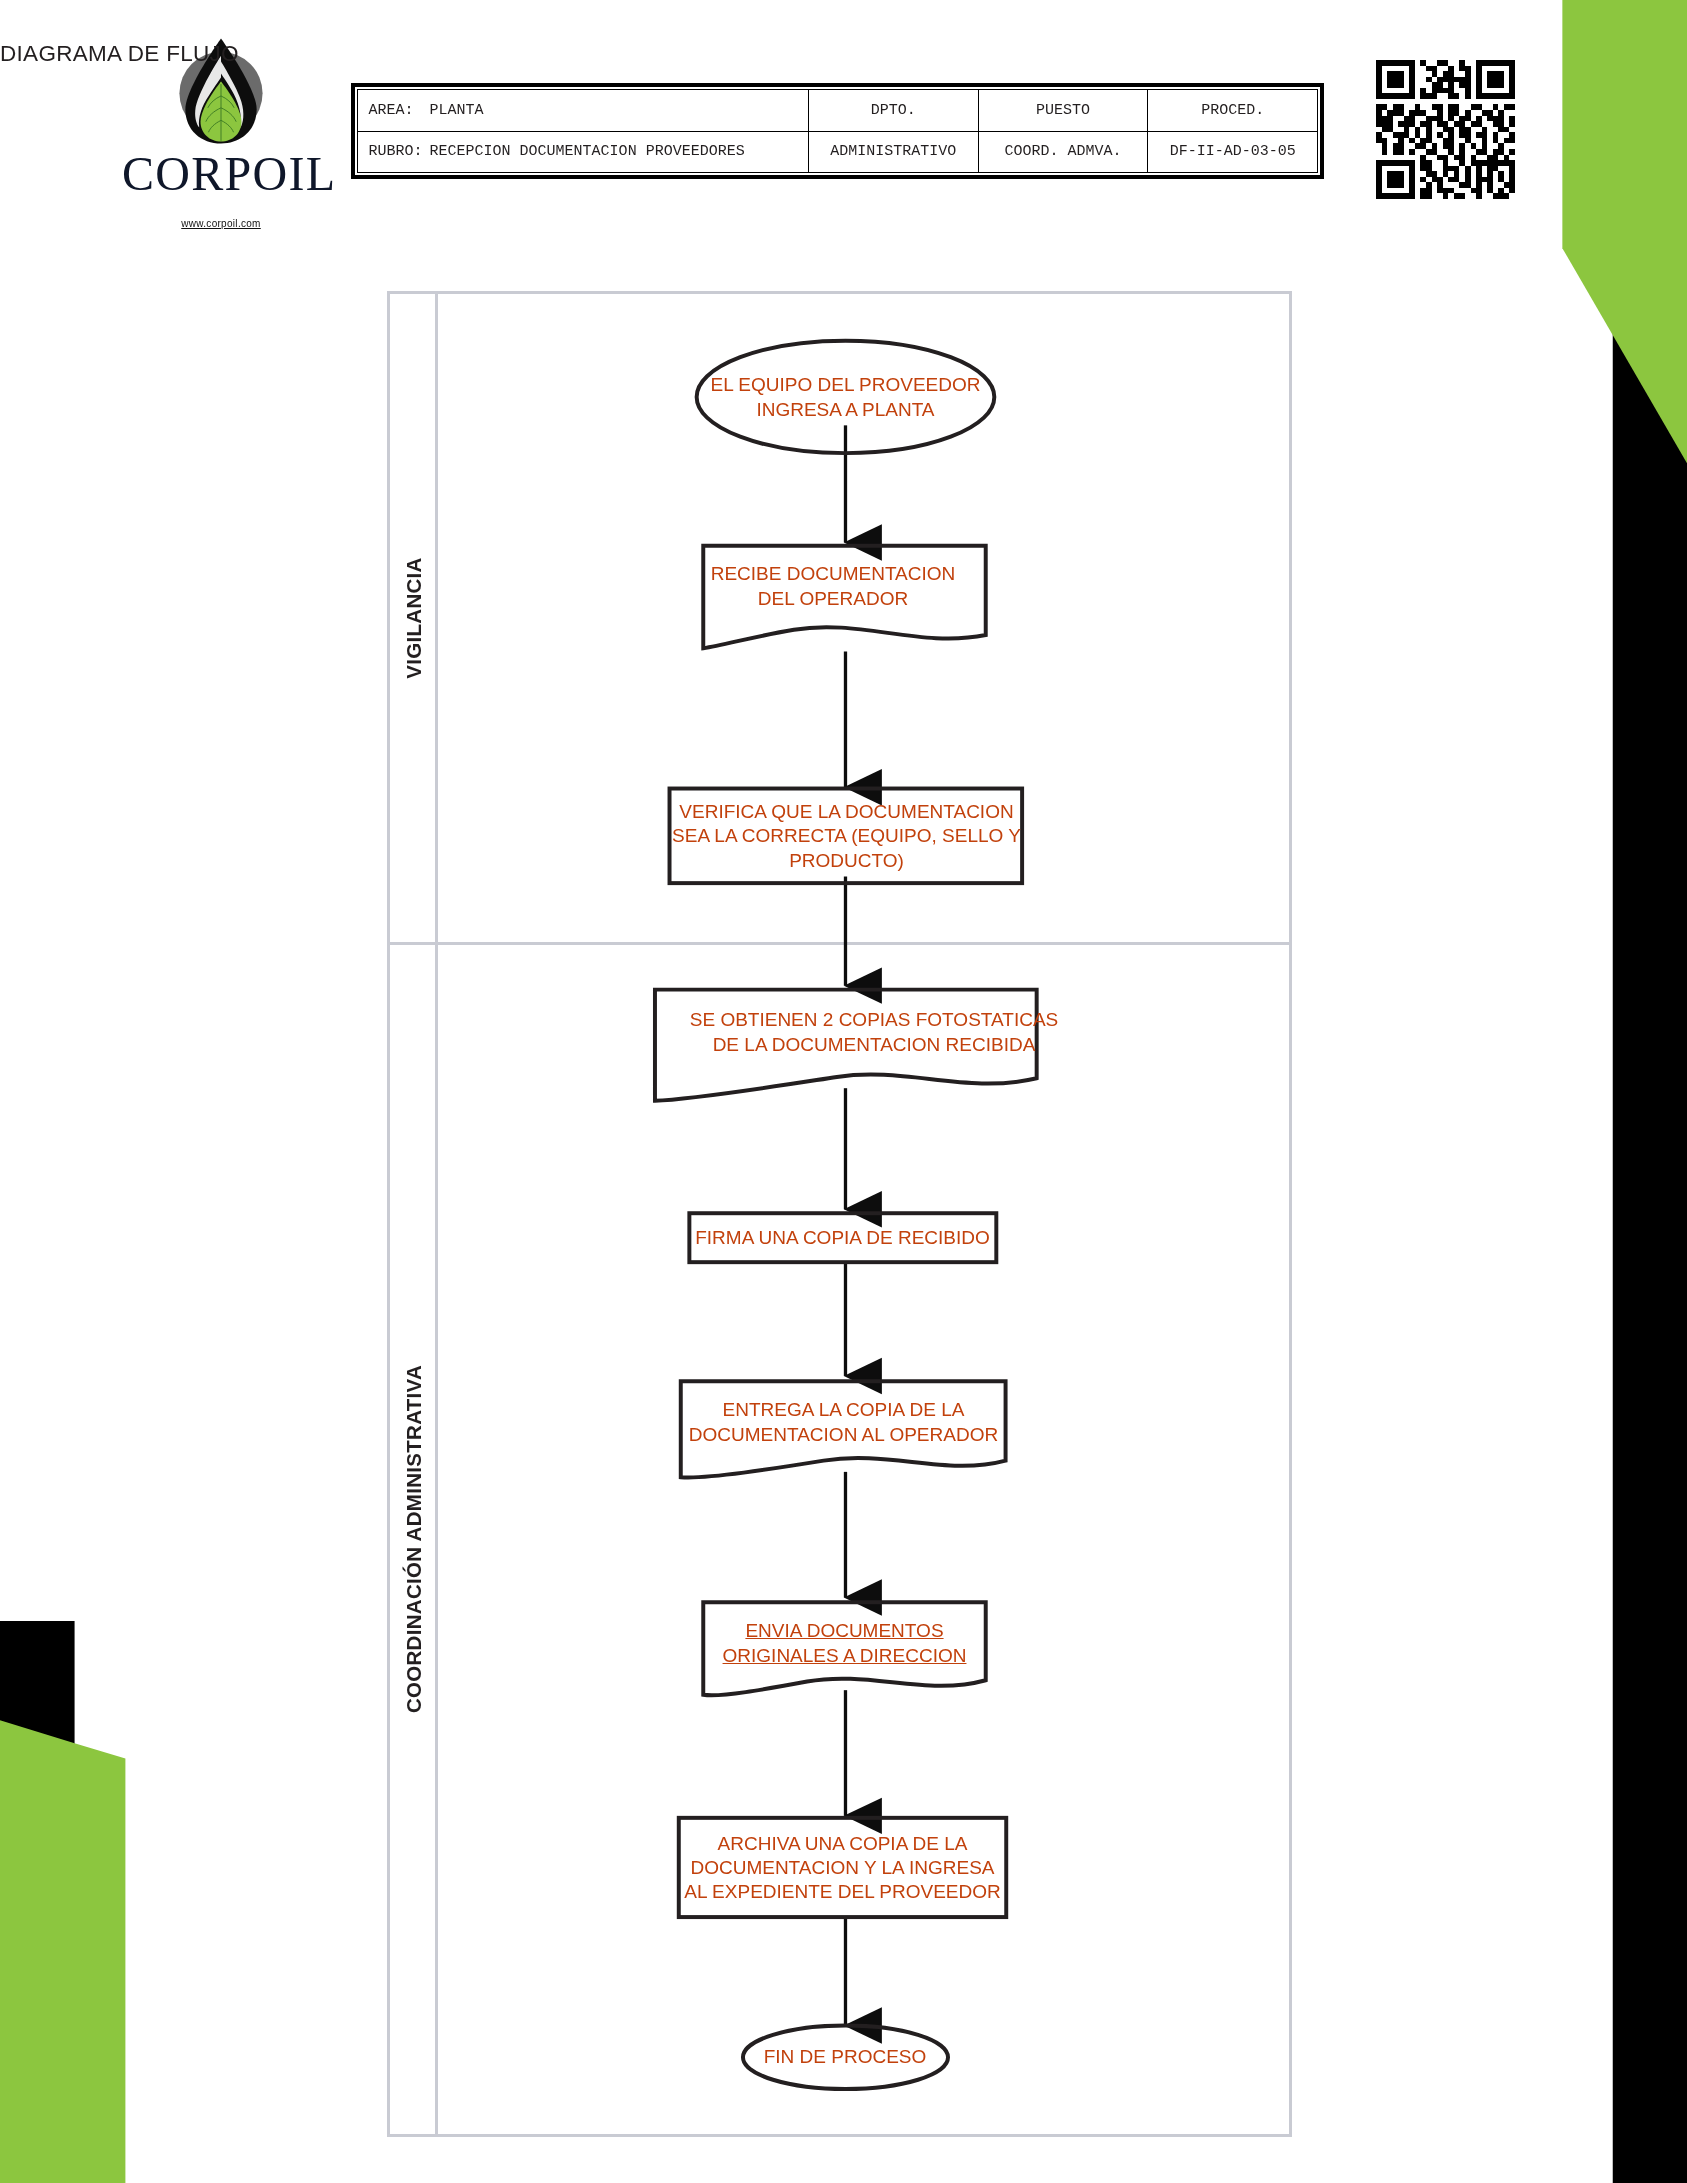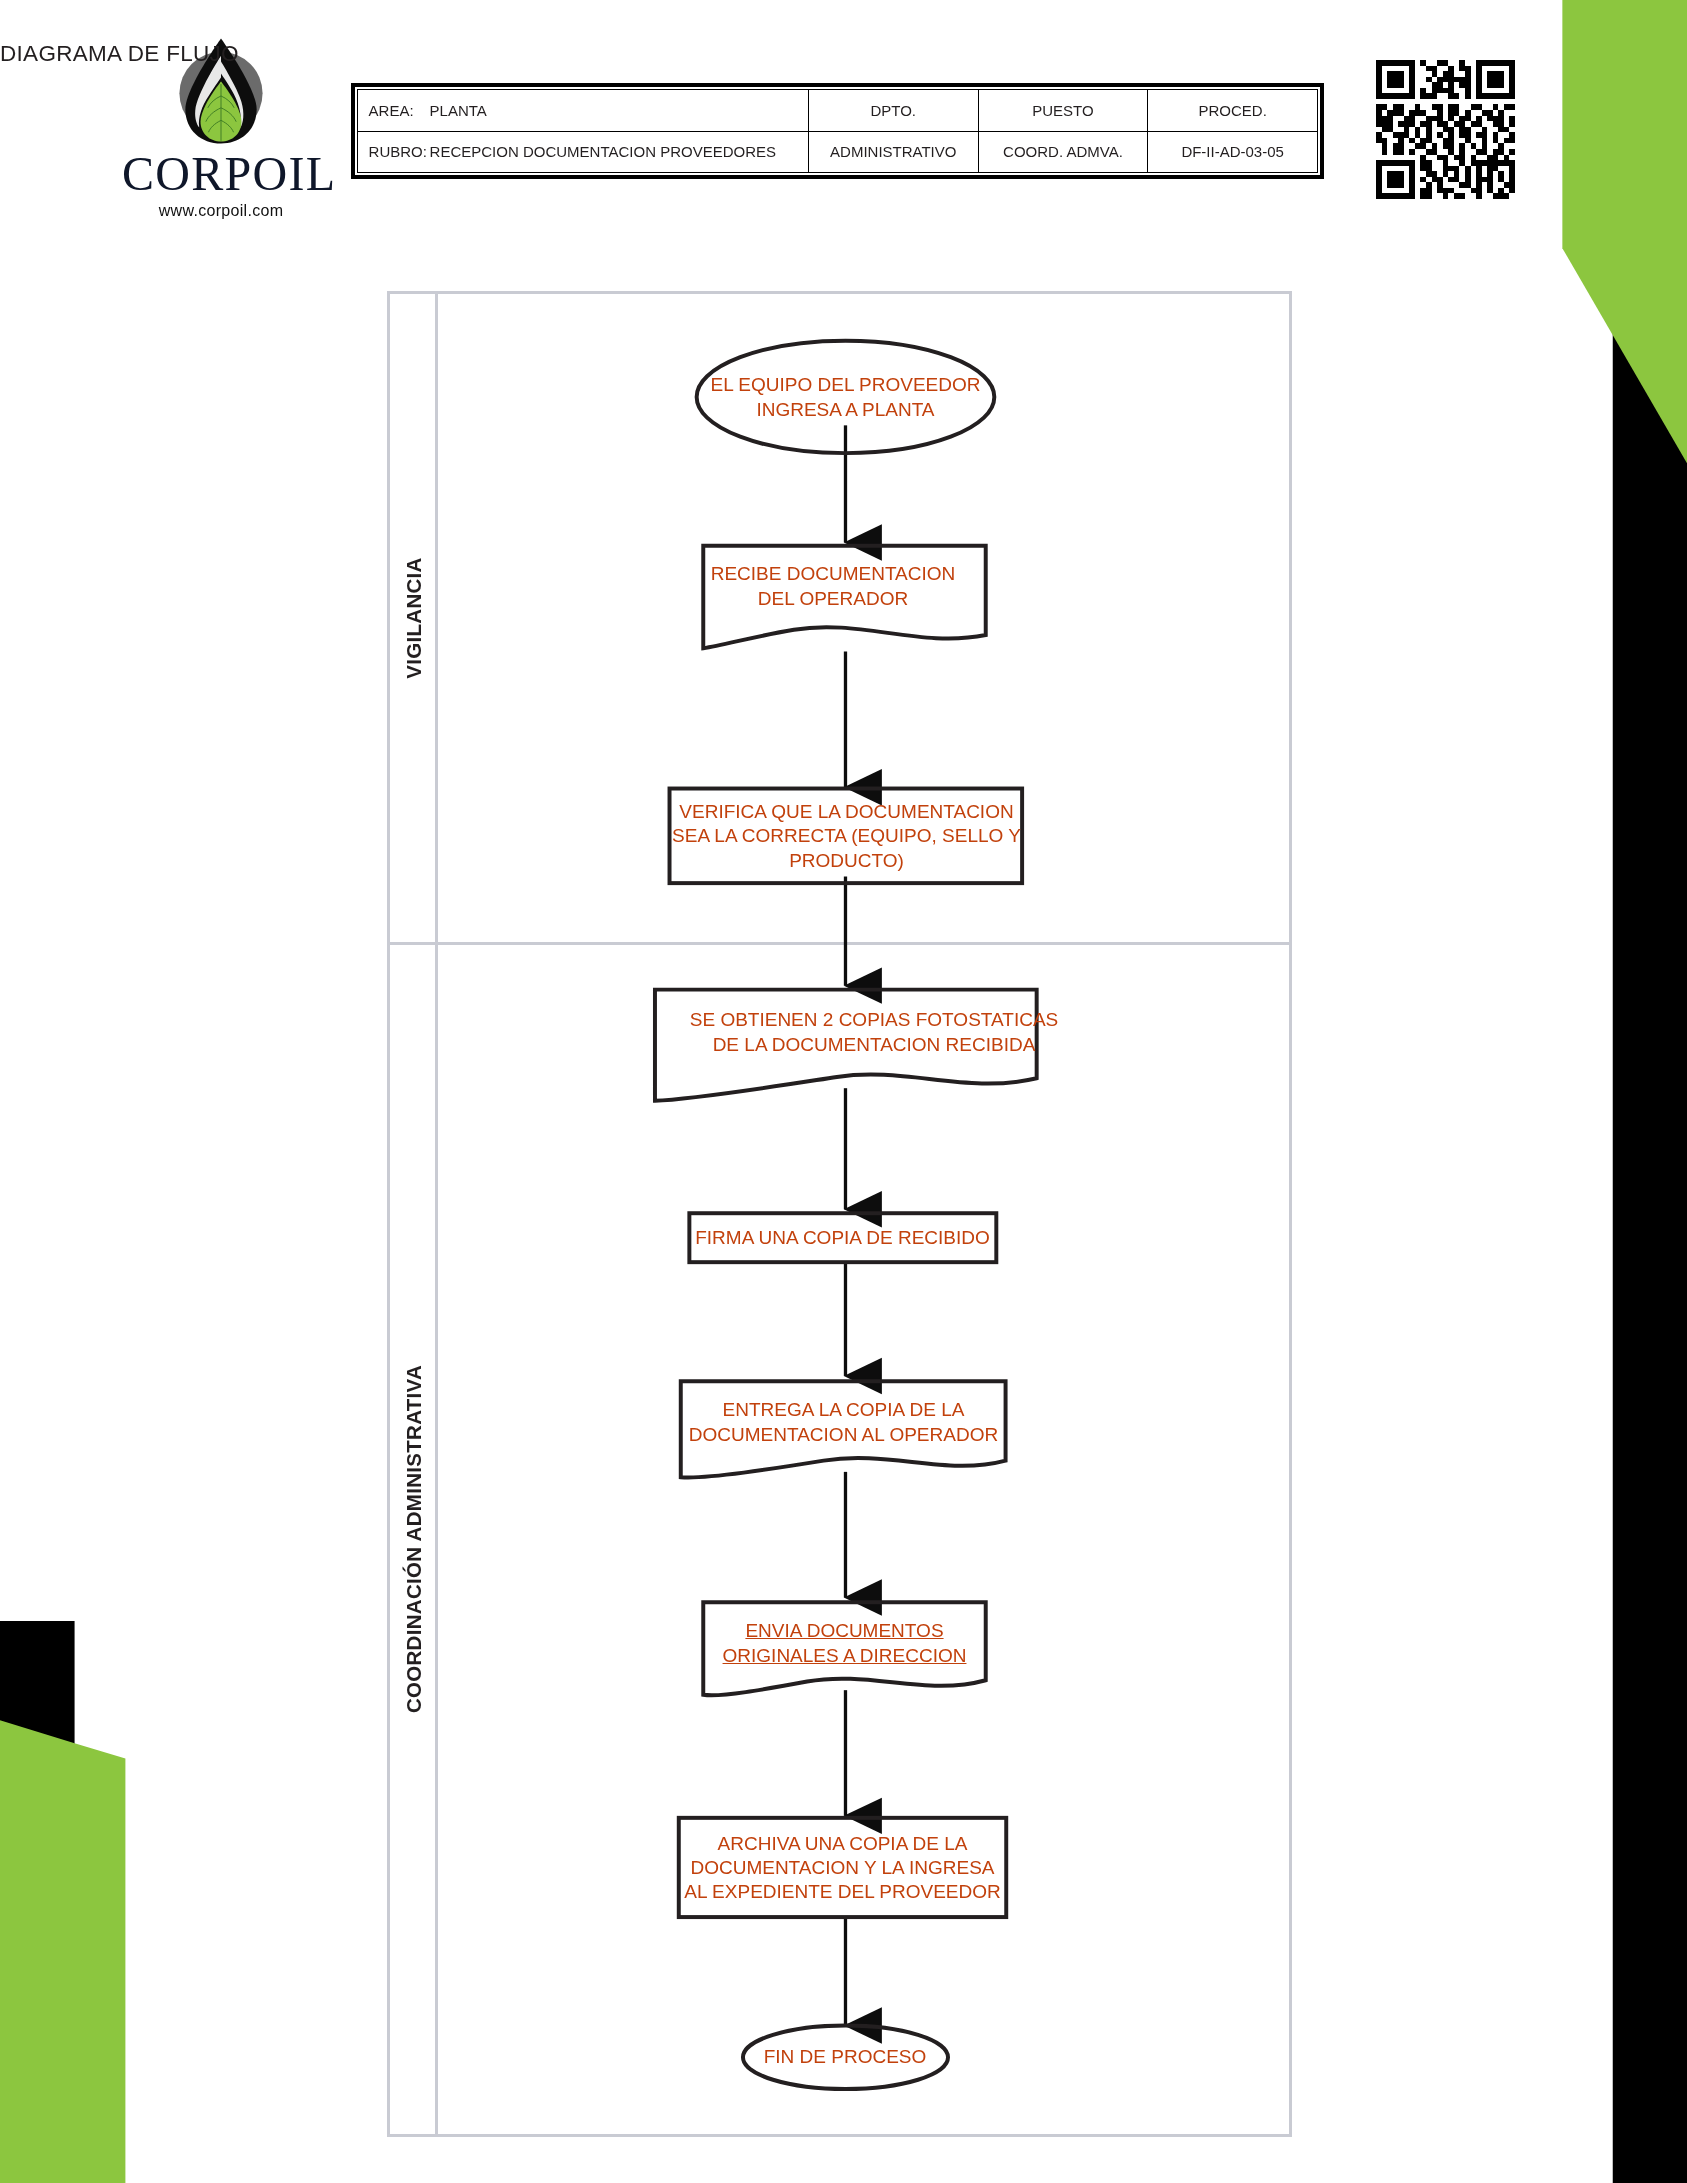--- a/index.html
+++ b/index.html
@@ -10,28 +10,28 @@
   .band{position:absolute;}
   #band-right-green{top:0;left:1508px;width:179px;height:675px;}
   #band-right-black{top:0;left:1508px;width:179px;height:2183px;}
   #band-left{top:1621px;left:0;width:198px;height:562px;}
 
   
   #logo-block{position:absolute;left:122px;top:26.5px;width:198px;height:198px;text-align:center;}
   #logo-mark{position:relative;width:198px;height:126px;}
   #logo-wordmark{font-family:Liberation Serif, serif;
       font-size:48px;letter-spacing:1.3px;color:#0f172a;line-height:1;margin-top:-2.6px;font-weight:400;}
-  #logo-url{font-size:16px;color:#111;letter-spacing:0.3px;margin-top:4px;}
+  #logo-url{font-size:10px;color:#111;letter-spacing:0.3px;margin-top:20px;text-decoration:underline;}
 
   
   #doc-title{position:absolute;left:0;top:41px;width:1687px;text-align:left;
       font-size:22.5px;font-weight:normal;letter-spacing:0.3px;}
   #header-table{position:absolute;left:351px;top:83px;width:973px;height:96px;
       border:4.6px solid #000;background:#fff;box-sizing:border-box;padding:2px;}
-  #header-table table{width:100%;height:100%;border-collapse:collapse;table-layout:fixed;}
+  #header-table table{width:100%;height:100%;border-collapse:collapse;table-layout:fixed;font-family:Liberation Mono, monospace;}
   #header-table td{border:1.3px solid #000;font-size:15px;padding:0 10.6px;vertical-align:middle;}
   .c-area{width:49%;}
   .c-dpto{width:17%;text-align:center;}
   .c-puesto{width:17%;text-align:center;}
   .c-proc{width:17%;text-align:center;}
   .lbl{display:inline-block;min-width:61px;}
 
   
   #qr-code{position:absolute;left:1376px;top:60px;width:139px;height:139px;}
 

